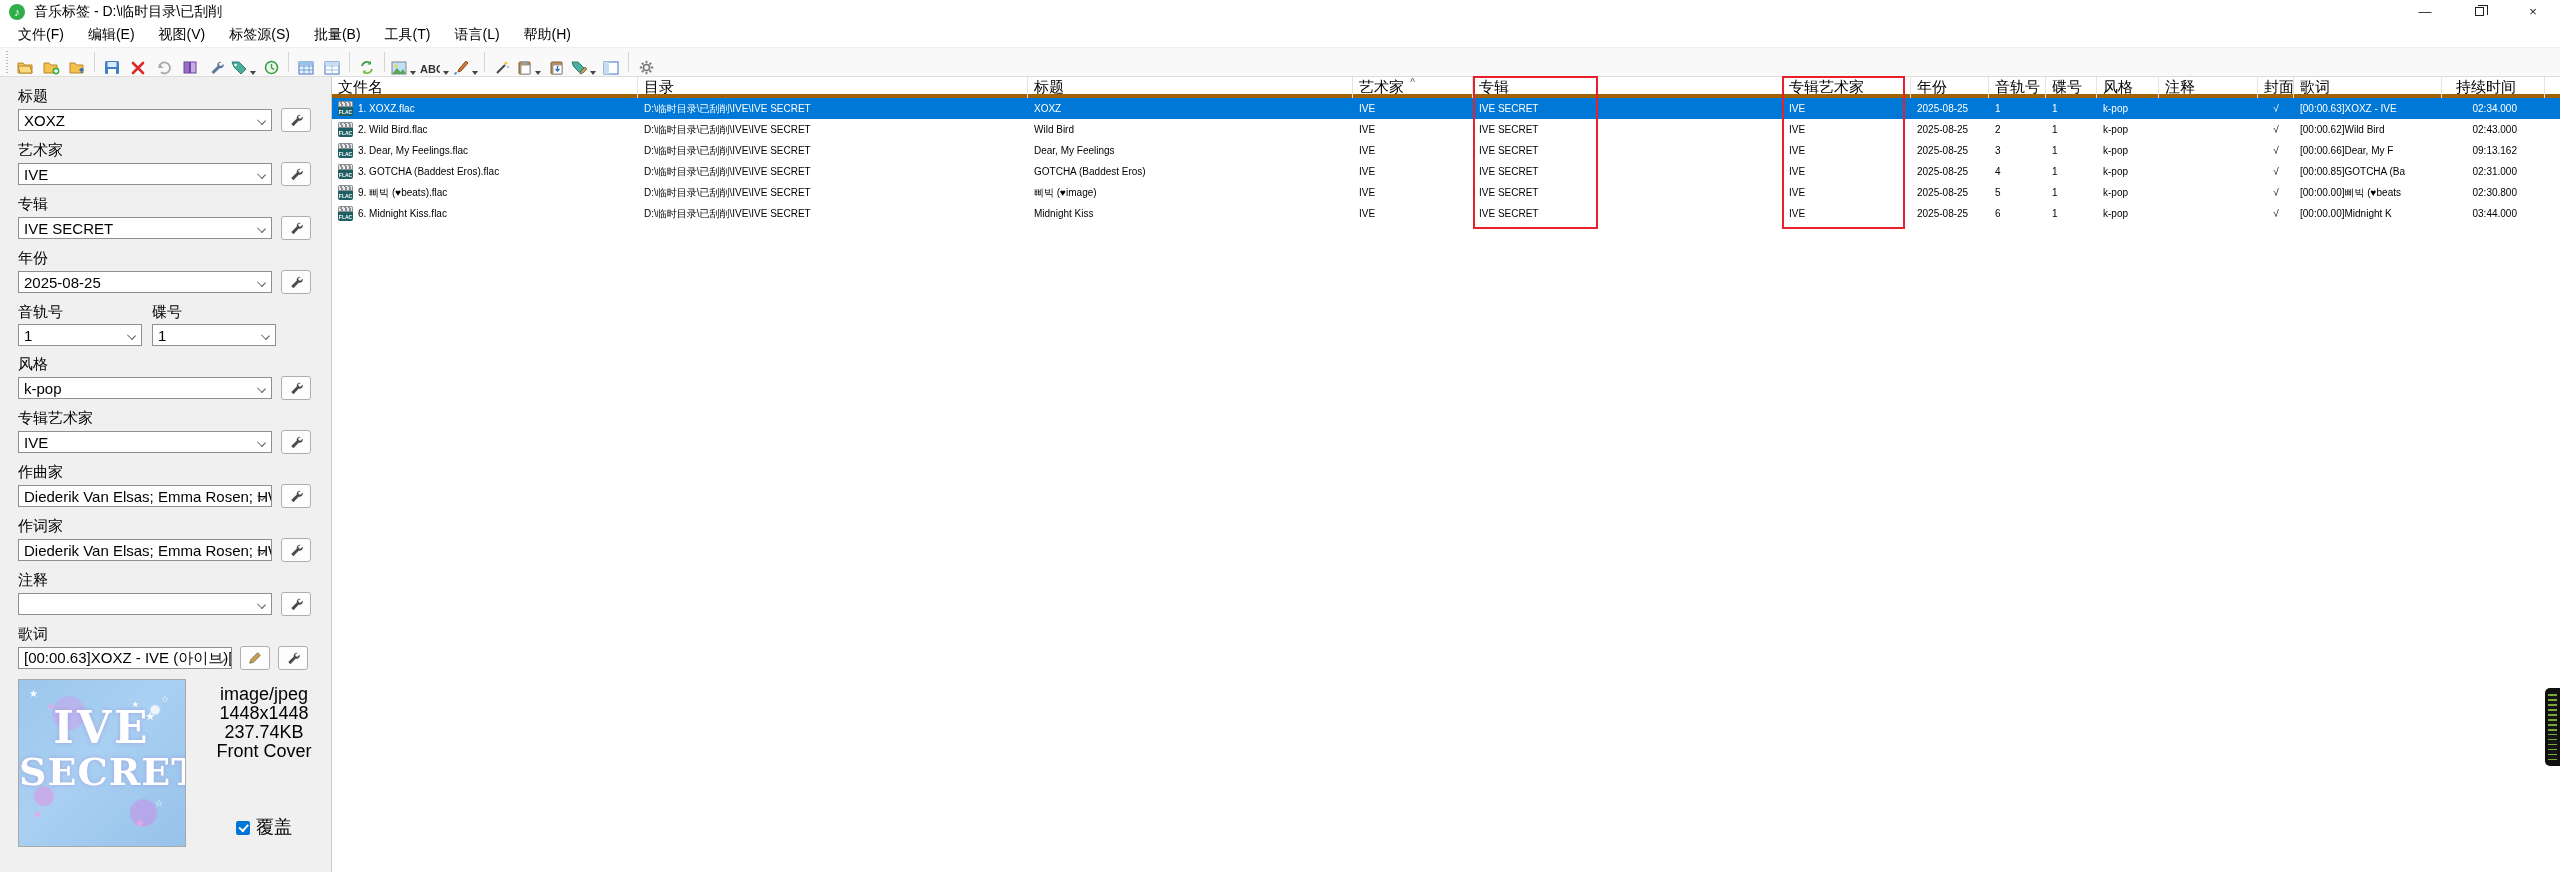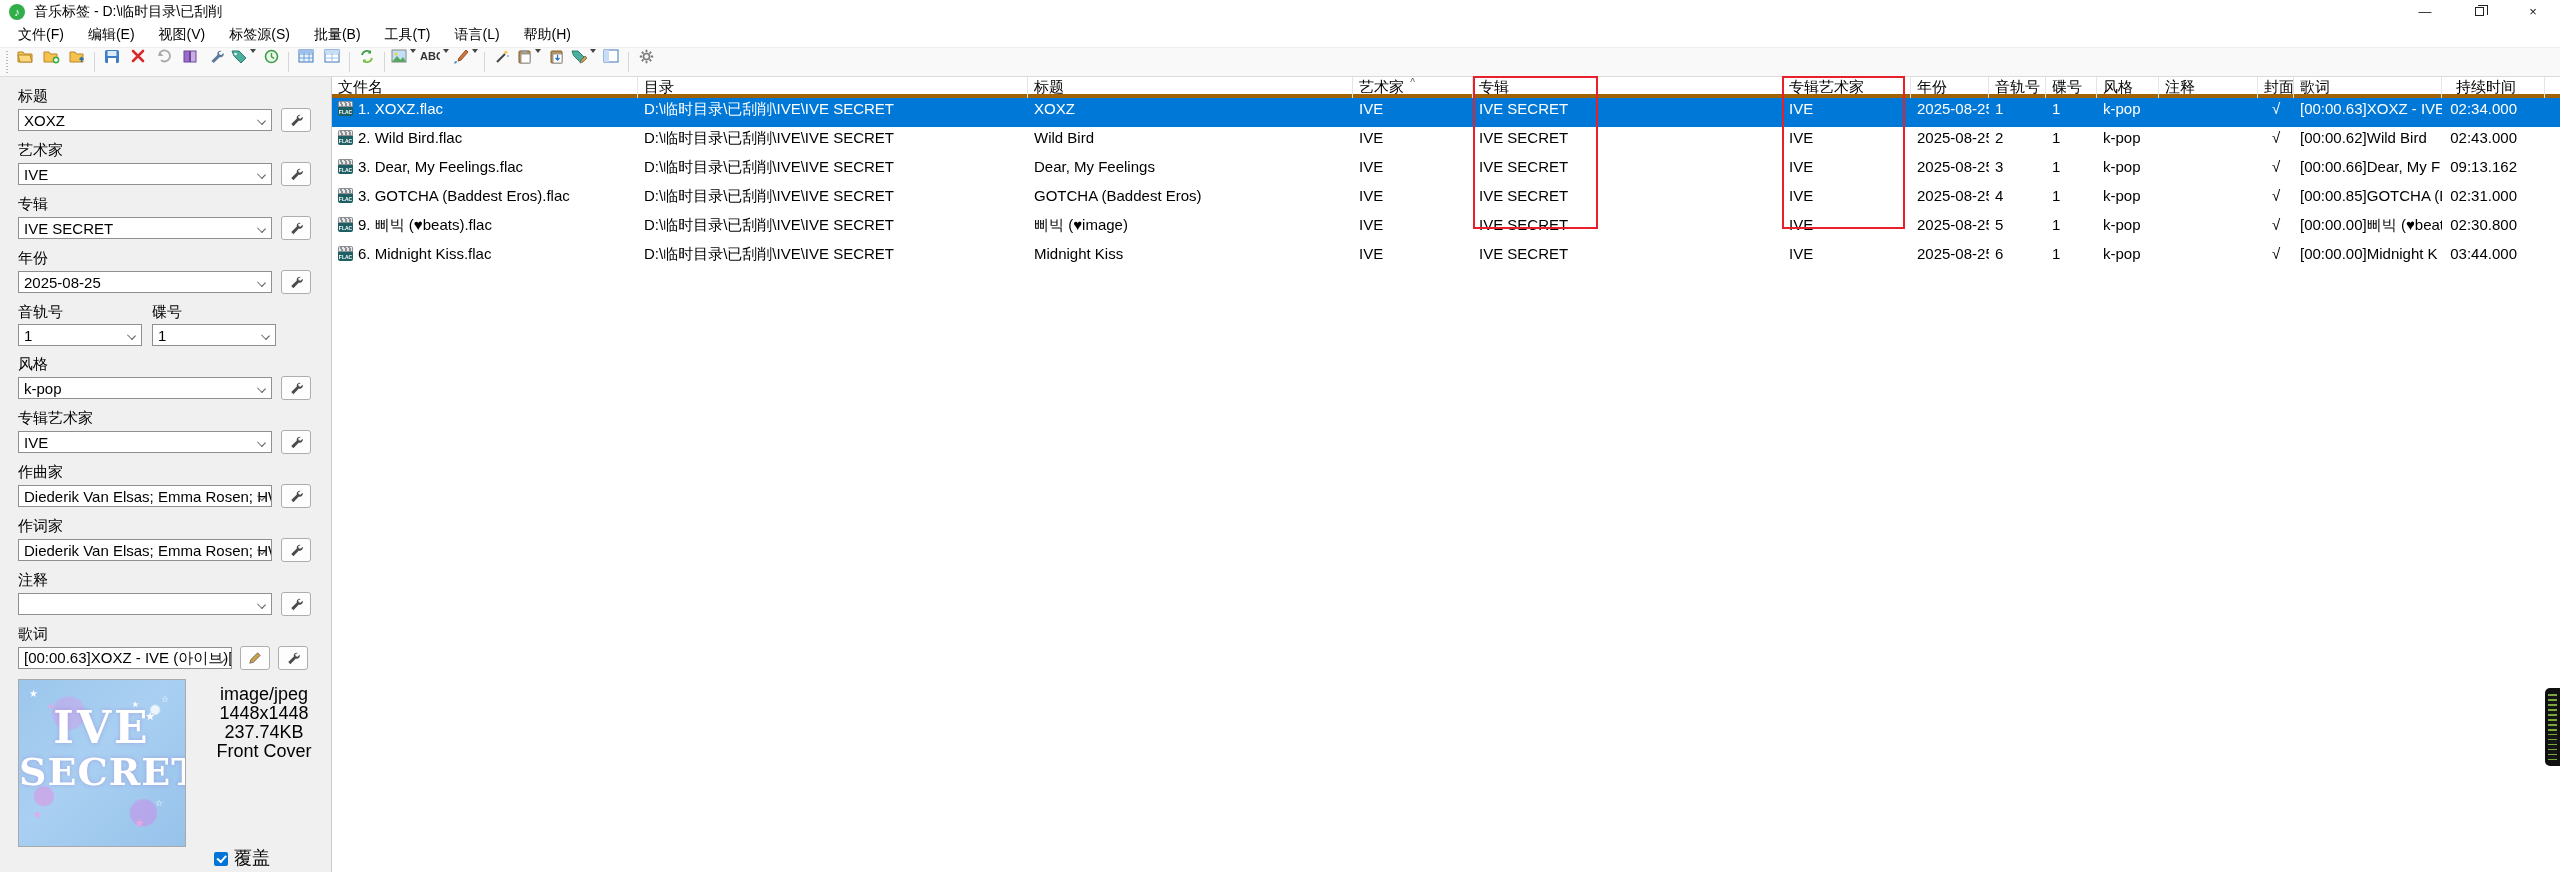--- a/index.html
+++ b/index.html
@@ -21,21 +21,21 @@
   .restore-glyph:before { content:""; position:absolute; left:2px; top:-3px; width:9px; height:9px;
              border:1px solid #222; border-left:none; border-bottom:none; }
   
   .menubar { height:24px; display:flex; align-items:center; background:#fff; font-size:14px; padding-left:6px; }
   .menu-item { padding:2px 12px; }
   
   .toolbar { height:30px; background:#f9f9f9; border-top:1px solid #eee; border-bottom:1px solid #dcdcdc;
              display:flex; align-items:center; padding-left:4px; }
   .tb-grip { width:4px; height:22px; margin:0 4px 0 2px;
              background:repeating-linear-gradient(#bbb 0 1px, transparent 1px 3px); width:2px; }
-  .tb-btn { height:26px; min-width:26px; display:flex; align-items:flex-start; justify-content:center;
+  .tb-btn { height:26px; min-width:26px; display:flex; align-items:flex-end; justify-content:center;
             border-radius:3px; padding:0 2px; }
   .tb-btn svg { display:block; }
   .tb-sep { width:1px; height:20px; background:#d6d6d6; margin:0 4px; }
   .dd-arrow { width:0; height:0; border-left:3.5px solid transparent; border-right:3.5px solid transparent;
               border-top:4px solid #444; margin-left:3px; }
   
   .content { display:flex; height:795px; }
   .sidebar { width:332px; background:#f0f0f0; border-right:1px solid #c9c9c9;
              padding:10px 0 0 18px; font-size:15px; flex:0 0 auto; }
   .field { margin-bottom:9px; }
@@ -61,30 +61,30 @@
            radial-gradient(circle at 30% 20%, rgba(226,140,235,.35) 0 9%, transparent 10%),
            linear-gradient(135deg, #9cc6ec 0%, #a9d0f2 45%, #97c2ea 100%); }
   .art-text { font-family:"DejaVu Serif", serif; color:#fff; text-align:center; margin-top:26px;
               text-shadow:0 0 4px rgba(150,100,200,.4); }
   .art-l1 { font-size:44px; font-weight:bold; letter-spacing:3px; line-height:1; }
   .art-l2 { font-size:38px; font-weight:bold; letter-spacing:1px; line-height:1.15; }
   .art .star { position:absolute; color:#fff; }
   .art .star.pink { color:#e9a6e4; }
   .art-info { margin-left:28px; width:100px; text-align:center; font-size:18px; padding-top:6px; }
   .art-info div { height:19px; line-height:19px; }
-  .cb-row { display:flex; align-items:center; margin-top:88px; }
+  .cb-row { display:flex; align-items:center; justify-content:center; margin-top:57px; }
   .cb { width:14px; height:14px; background:#0075d7; border-radius:2px; position:relative; margin-right:6px; }
   .cb:after { content:""; position:absolute; left:3px; top:3.5px; width:7px; height:3.5px;
               border-left:2px solid #fff; border-bottom:2px solid #fff; transform:rotate(-48deg); }
   
   .main { flex:1; position:relative; background:#fff; overflow:hidden; }
   .thead { display:flex; height:21px; border-bottom:4px solid #a16207; font-size:15px; }
   .th { height:21px; line-height:20px; padding:0 6px; border-right:1px solid #e4e4e4;
         white-space:nowrap; overflow:hidden; position:relative; }
-  .trow { display:flex; height:29px; line-height:21px; font-size:15px; }
+  .trow { display:flex; height:21px; line-height:21px; font-size:10px; }
   .trow.selected { background:#0078d7; color:#fff; }
   .td { height:21px; padding:0 6px; white-space:nowrap; overflow:hidden; display:flex; align-items:center; }
   .c1{width:306px}.c2{width:390px}.c3{width:325px}.c4{width:120px}.c5{width:310px}
   .c6{width:128px}.c7{width:78px}.c8{width:57px}.c9{width:51px}.c10{width:62px}
   .c11{width:99px}.c12{width:36px; justify-content:center; text-align:center}
   .c13{width:148px}.c14{width:103px; justify-content:flex-end; text-align:right; padding-right:28px;}
   .th.c14 { text-align:right; }
   .sort-caret { position:absolute; top:-4px; left:50%; transform:translateX(-50%);
                 font-size:10px; color:#555; }
   .flac-ico { width:15px; height:15px; flex:0 0 auto; margin-right:5px; border-radius:2px; overflow:hidden;

